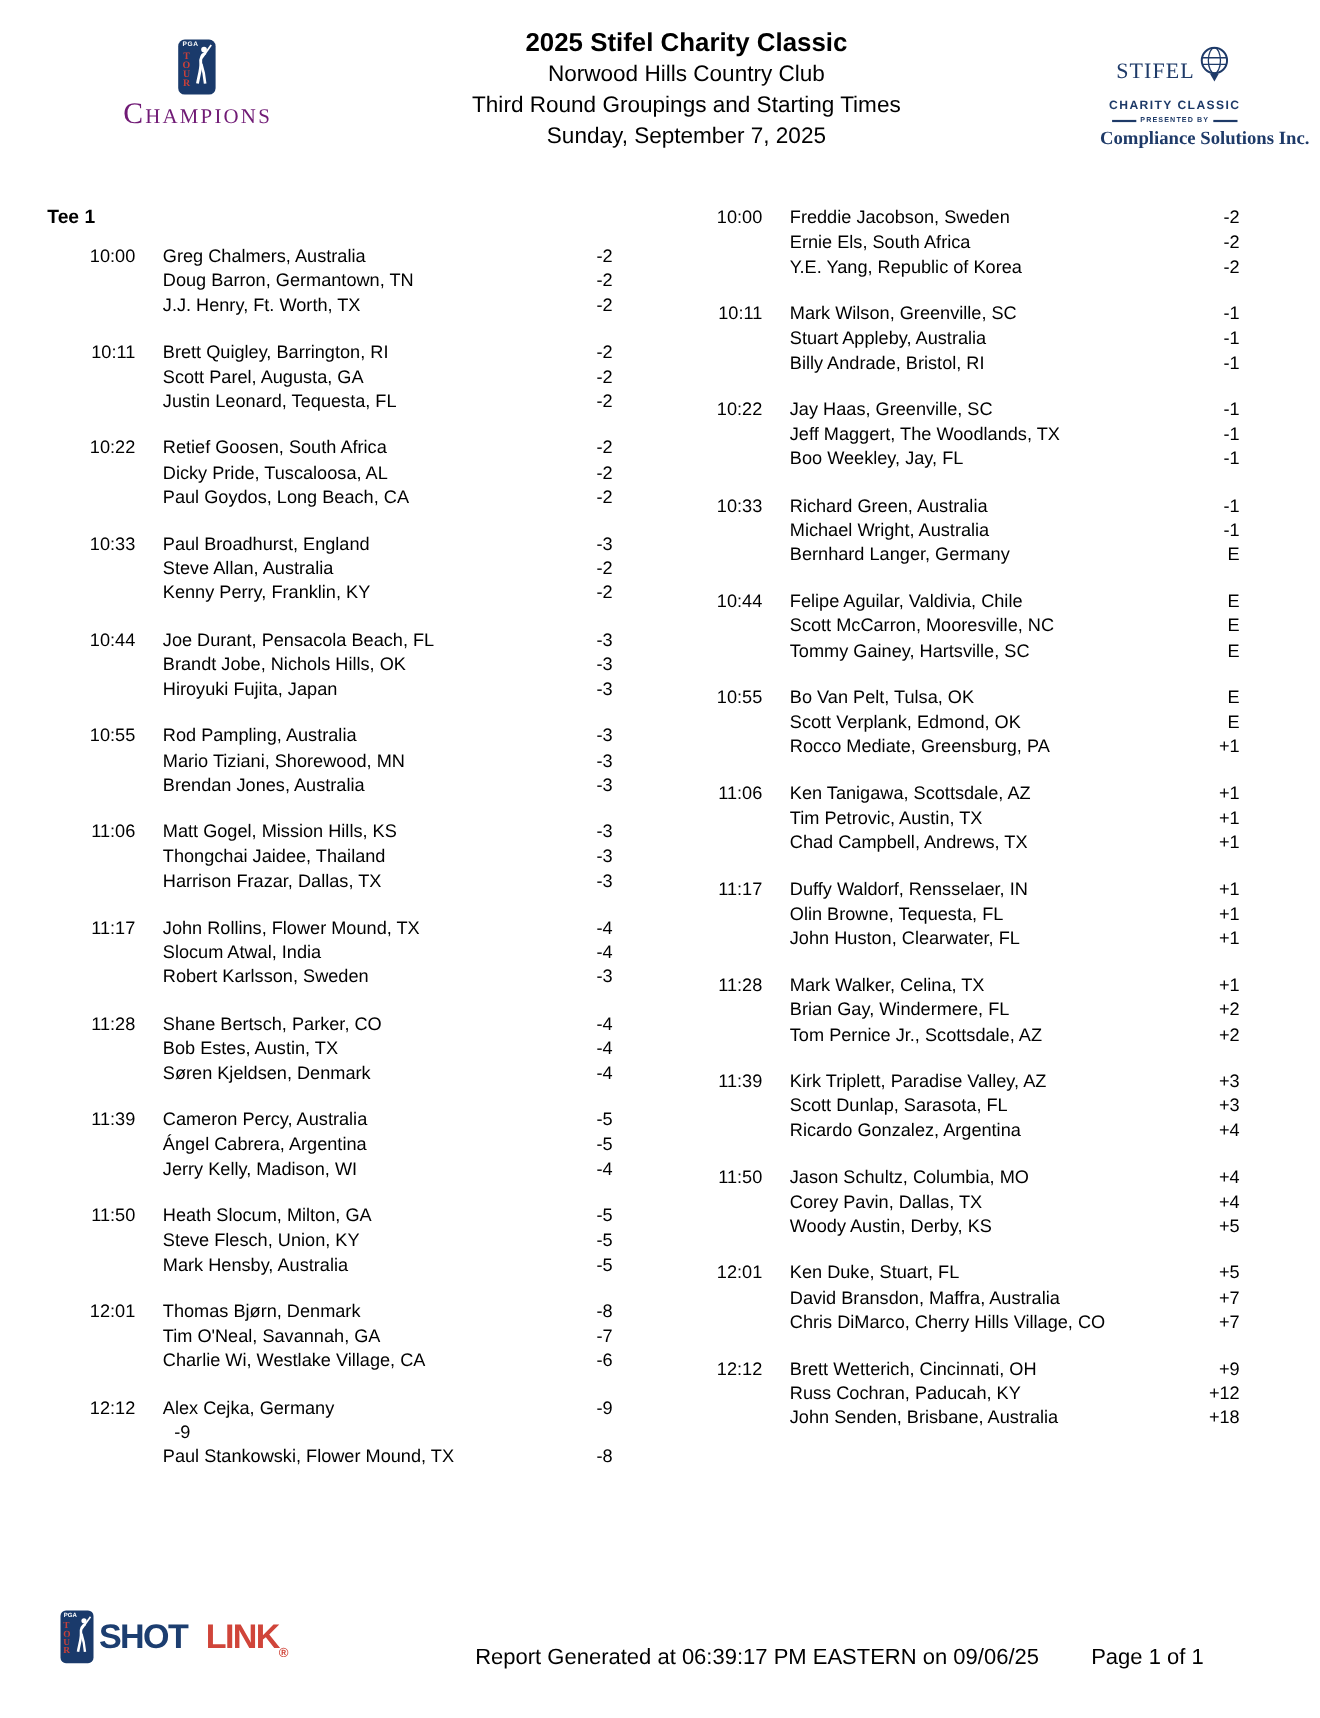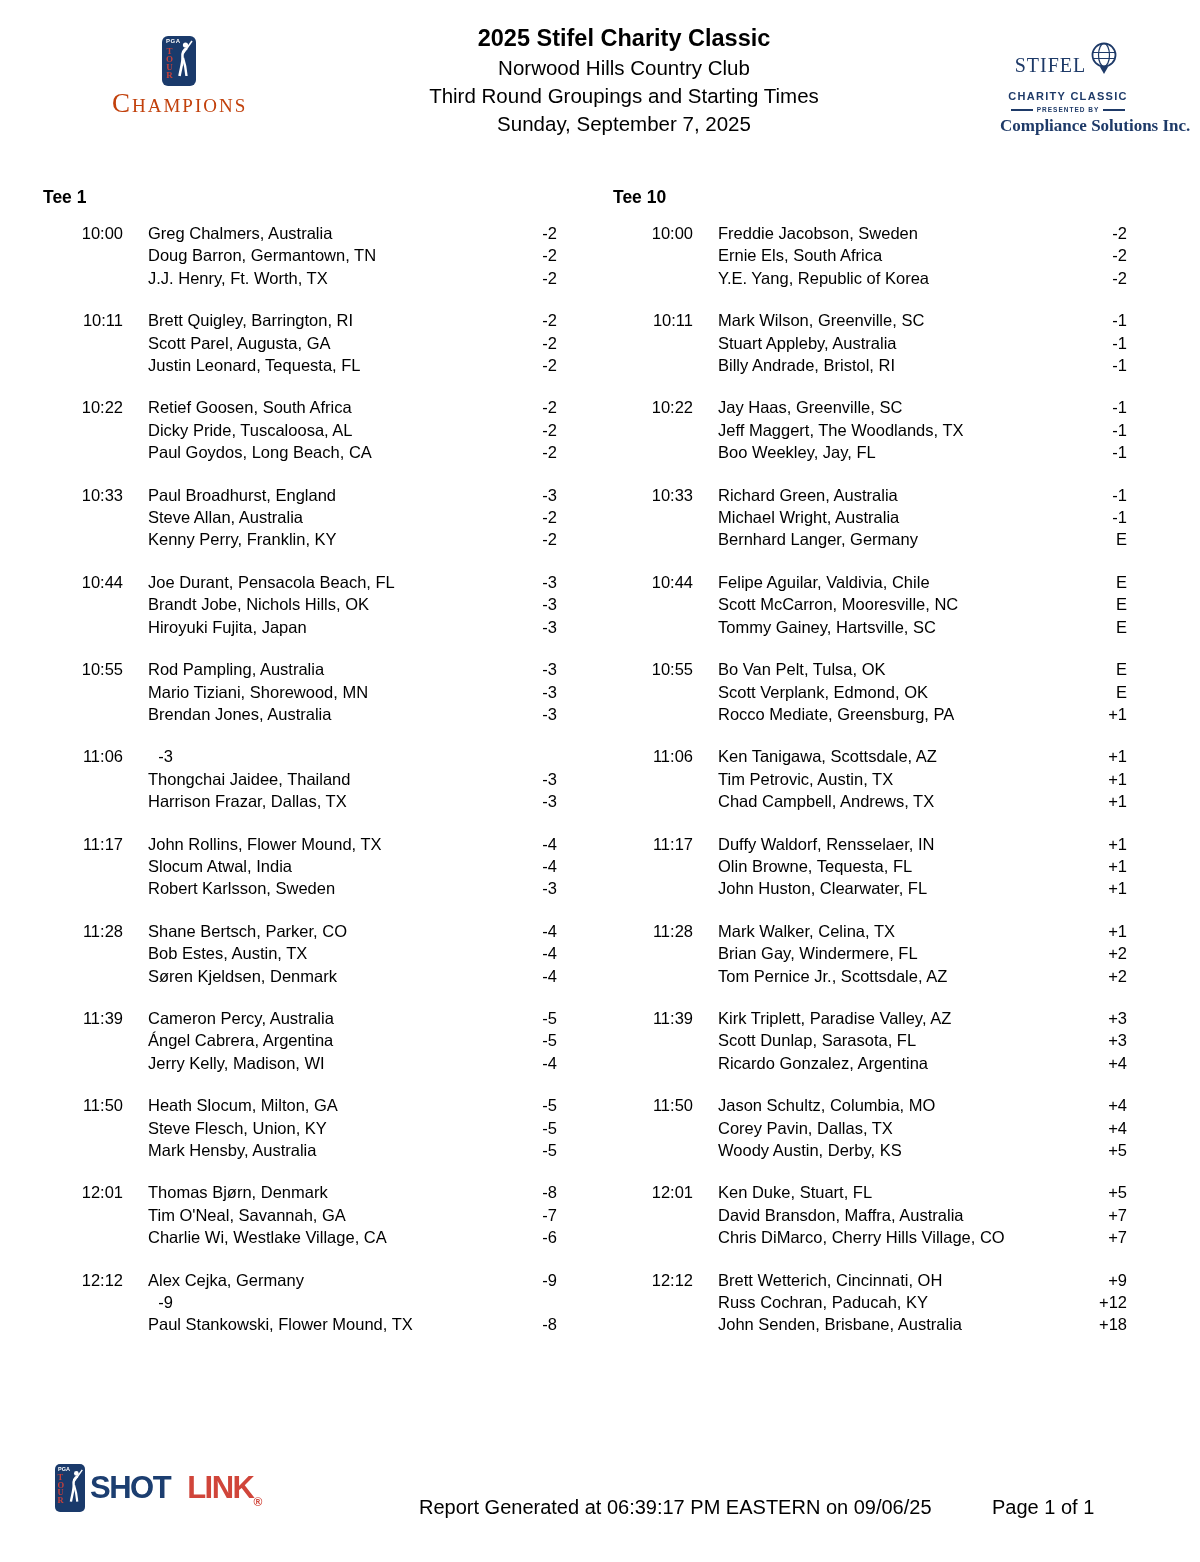--- a/index.html
+++ b/index.html
@@ -23,21 +23,21 @@
   .pga-box .pga-txt {
     position:absolute; top:2px; left:4px; color:#fff; font-size:6px; font-weight:bold; letter-spacing:0.5px;
   }
   .pga-box .tour-txt {
     position:absolute; top:11px; left:3px; color:#c8403a; font-size:9px; font-weight:bold;
     width:9px; line-height:8px; word-break:break-all; font-family:"Liberation Serif", serif;
   }
   .pga-box svg { position:absolute; right:1px; top:4px; }
   .champions-text {
     font-family:"Liberation Serif", serif; font-variant:small-caps;
-    font-size:27px; letter-spacing:2px; color:#c2410c; line-height:26px;
+    font-size:27px; letter-spacing:2px; color:#701a75; line-height:26px;
   }
 
   .stifel-logo { position:absolute; left:1000px; top:42px; width:136px; color:#1e3a68; }
   .stifel-row { display:flex; align-items:flex-end; justify-content:center; gap:1px; }
   .stifel-name {
     font-family:"Liberation Serif", serif; font-size:20px; letter-spacing:1px; line-height:26px;
   }
   .stifel-cc { font-size:11px; font-weight:bold; letter-spacing:1.3px; text-align:center; margin-top:12px; white-space:nowrap; }
   .stifel-presented { display:flex; align-items:center; justify-content:center; gap:4px; margin-top:4px; }
   .stifel-presented .pb-line { width:22px; height:2px; background:#1e3a68; }
@@ -70,21 +70,21 @@
   }
   .sl-pga-box .tour-txt {
     position:absolute; top:10px; left:2.5px; color:#c8403a; font-size:8.5px; font-weight:bold;
     width:8px; line-height:7.5px; word-break:break-all; font-family:"Liberation Serif", serif;
   }
   .sl-pga-box svg { position:absolute; right:0px; top:4px; }
   .sl-word { font-size:31px; font-weight:bold; letter-spacing:-1.5px; line-height:48px; }
   .sl-shot { color:#1c3e70; }
   .sl-link { color:#d0453a;margin-left:17px; }
   .sl-reg  { color:#d0453a; font-size:12px; font-weight:bold; align-self:flex-end; line-height:20px; }
-  .report-text { position:absolute; left:419px; top:1496px; font-size:20px; }
+  .report-text { position:absolute; left:432px; top:1496px; font-size:20px; }
   .page-num    { position:absolute; left:992px; top:1496px; font-size:20px; }
 </style>
 </head>
 <body>
 
 <div class="page">
 
   <div class="pga-champ-logo">
     <div class="pga-box">
       <span class="pga-txt">PGA</span>
@@ -225,20 +225,21 @@
         </div>
         <div class="row">
           <span class="time"></span>
           <span class="pname">Brendan Jones, Australia</span>
           <span class="score">-3</span>
         </div>
       </div>
       <div class="group">
         <div class="row">
           <span class="time">11:06</span>
+          <span class="pname">Matt Gogel, Mission Hills, KS</span>
           <span class="score">-3</span>
         </div>
         <div class="row">
           <span class="time"></span>
           <span class="pname">Thongchai Jaidee, Thailand</span>
           <span class="score">-3</span>
         </div>
         <div class="row">
           <span class="time"></span>
           <span class="pname">Harrison Frazar, Dallas, TX</span>
@@ -342,21 +343,20 @@
         </div>
         <div class="row">
           <span class="time"></span>
           <span class="pname">Paul Stankowski, Flower Mound, TX</span>
           <span class="score">-8</span>
         </div>
       </div>
     </div>
 
   <div class="tee-col right">
-    <div class="tee-label">Tee 10</div>
   <div class="group">
         <div class="row">
           <span class="time">10:00</span>
           <span class="pname">Freddie Jacobson, Sweden</span>
           <span class="score">-2</span>
         </div>
         <div class="row">
           <span class="time"></span>
           <span class="pname">Ernie Els, South Africa</span>
           <span class="score">-2</span>

